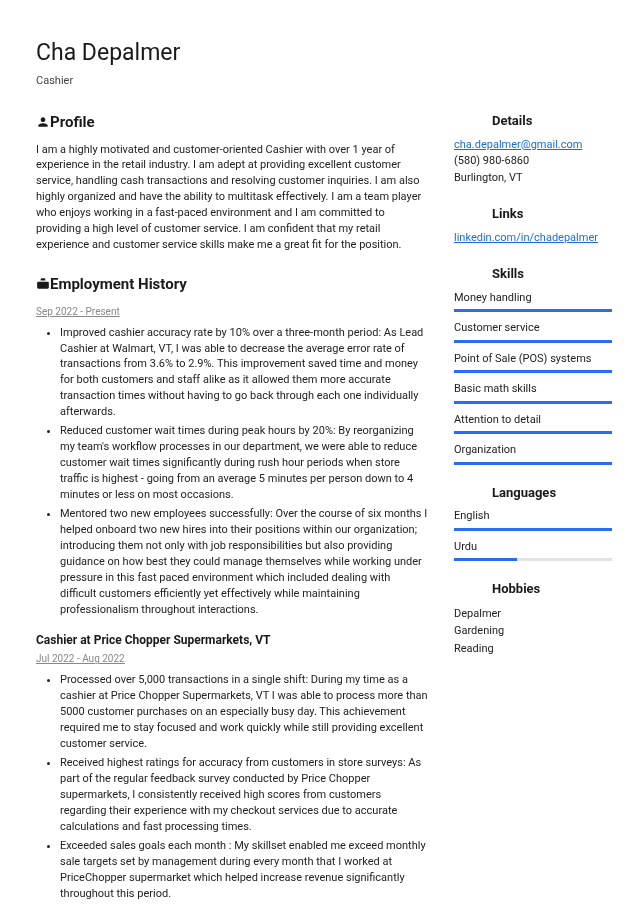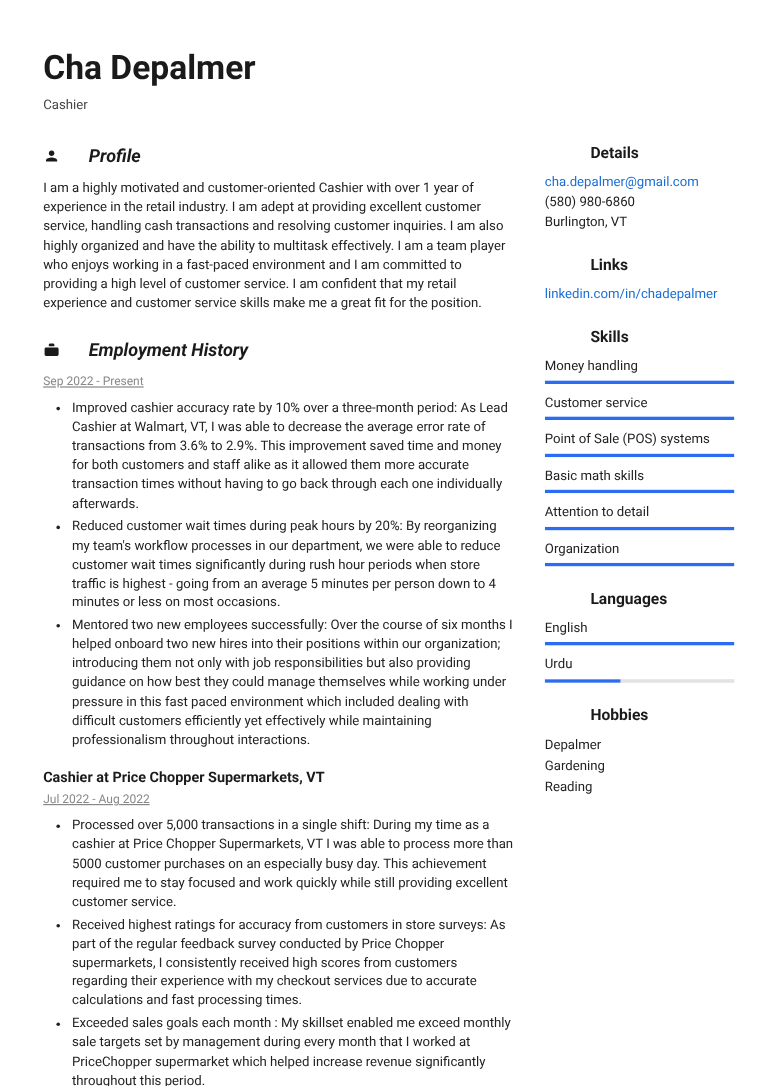--- a/index.html
+++ b/index.html
@@ -6,46 +6,45 @@
 body {
   font-family: -apple-system, BlinkMacSystemFont, "Segoe UI", Roboto, sans-serif;
   color: #1a1a1a;
   background: #fff;
   width: 640px;
   padding: 36px 28px 0 36px;
   font-size: 11px;
   line-height: 1.5;
 }
 .header { margin-bottom: 22px; }
-.name { font-size: 28px; font-weight: 700; }
+.name { font-size: 23px; font-weight: 400; }
 .title { font-size: 11px; color: #444; margin-top: 2px; }
 .page { display: flex; gap: 26px; }
 .main { flex: 1; }
 .side { width: 158px; flex-shrink: 0; }
 .section-head {
   display: flex;
   align-items: center;
-  gap: 24px;
+  gap: 0;
   font-size: 15px;
   font-weight: 700;
   margin-bottom: 8px;
-  font-style: italic;
 }
 .icon { width: 14px; height: 14px; display: inline-flex; align-items: center; justify-content: center; }
 .icon svg { width: 14px; height: 14px; fill: #1a1a1a; }
 .profile-text { font-size: 11px; color: #222; line-height: 1.45; margin-bottom: 20px; }
 .job { margin-bottom: 14px; }
 .job-title { font-size: 12px; font-weight: 700; margin-bottom: 2px; }
 .job-dates { font-size: 10px; color: #888; margin-bottom: 6px; text-decoration: underline; }
 .bullets { list-style: disc; padding-left: 24px; }
 .bullets li { font-size: 11px; color: #222; line-height: 1.45; margin-bottom: 3px; }
 .side-section { margin-bottom: 18px; }
 .side-head { font-size: 13px; font-weight: 700; margin-bottom: 6px; padding-left: 38px; }
 .side-line { font-size: 11px; color: #222; line-height: 1.5; }
-.link { color: #1a6dd6; }
+.link { color: #1a6dd6; text-decoration: underline; }
 .skill { margin-bottom: 8px; }
 .skill-name { font-size: 11px; color: #222; margin-bottom: 3px; }
 .bar { height: 3px; background: #e3e3e3; width: 100%; overflow: hidden; }
 .bar-fill { height: 100%; background: #2a6df4; }
 .hobby-line { font-size: 11px; color: #222; line-height: 1.6; }
 </style>
 </head>
 <body>
 
 <div class="header">

